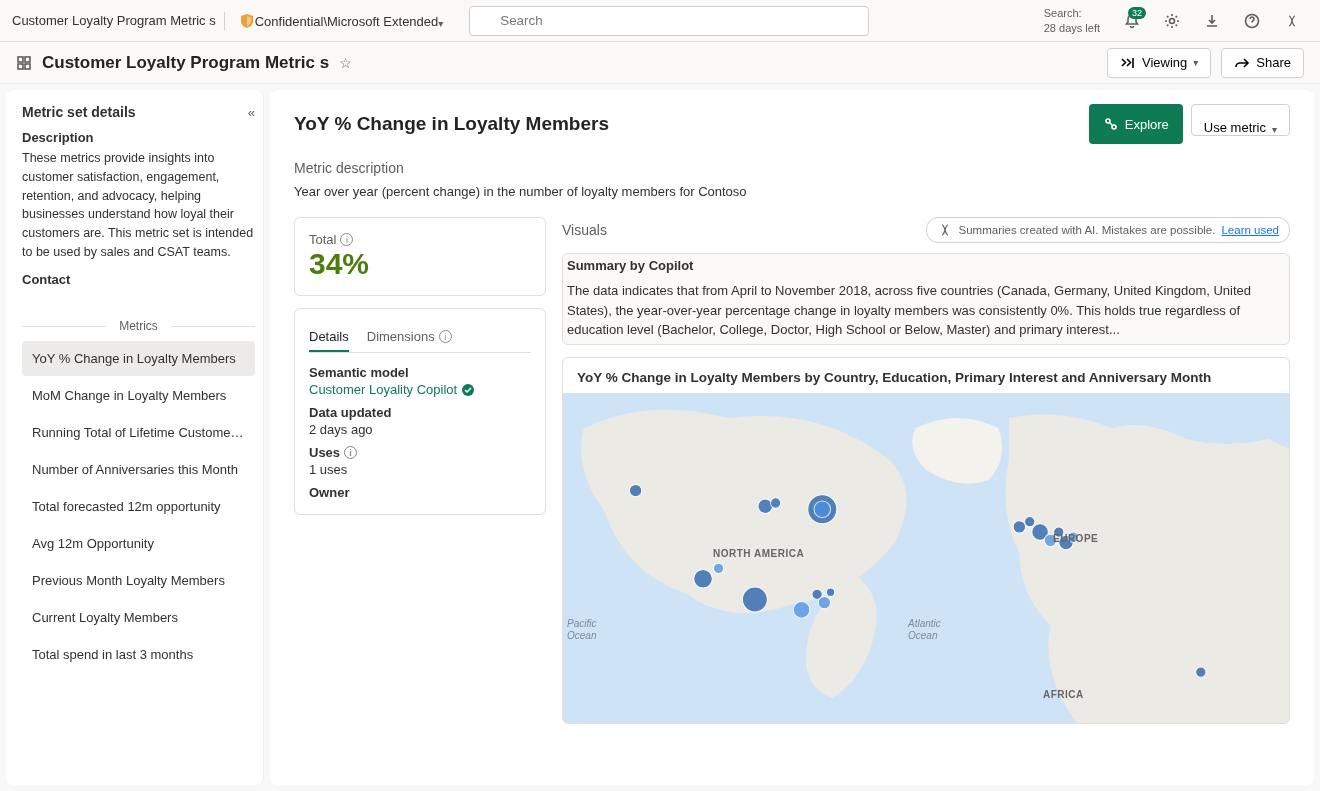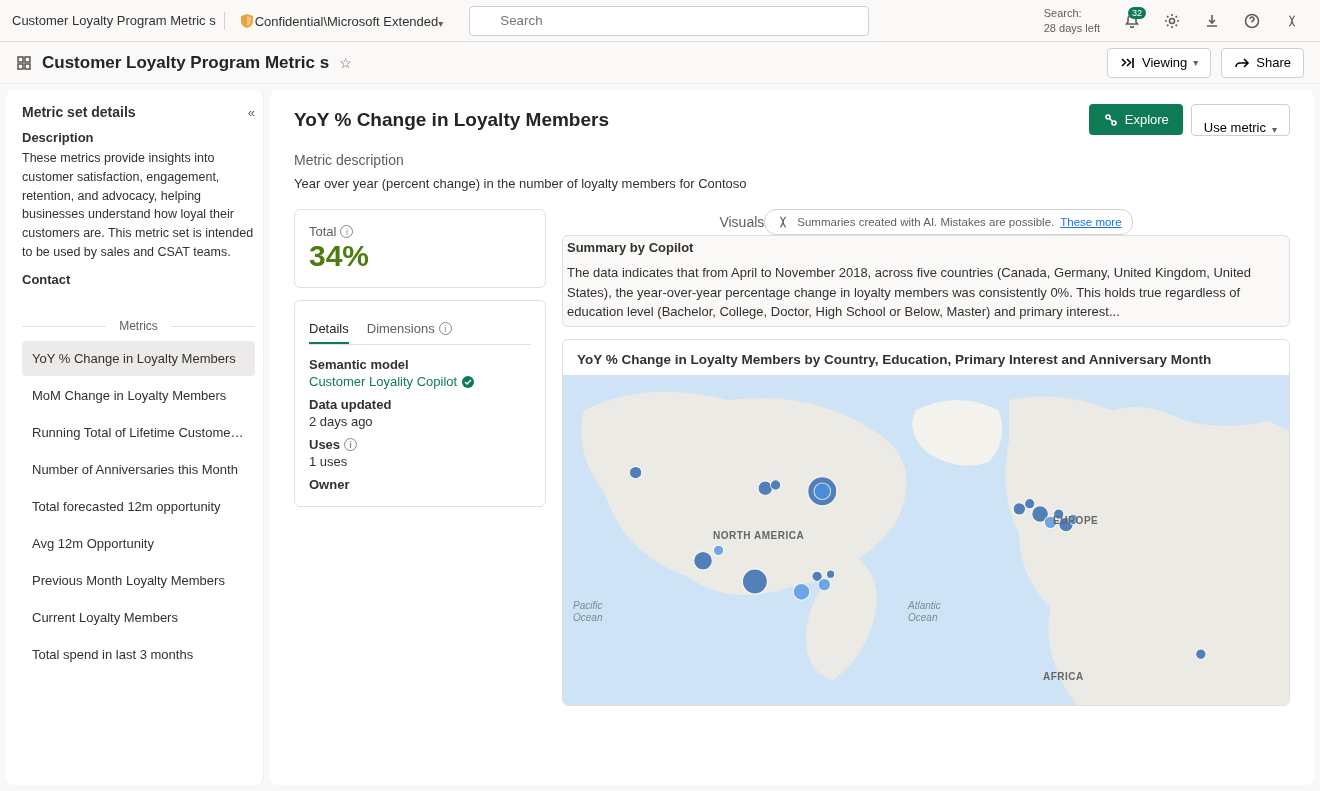--- a/index.html
+++ b/index.html
@@ -43,21 +43,21 @@
 .side-sep-label::before, .side-sep-label::after { content: ""; position: absolute; top: 50%; width: 36%; height: 1px; background: #e1dfdd; }
 .side-sep-label::before { left: 0; }
 .side-sep-label::after { right: 0; }
 .metric-item { padding: 10px 10px; font-size: 13px; border-radius: 4px; cursor: pointer; white-space: nowrap; overflow: hidden; text-overflow: ellipsis; margin-bottom: 2px; }
 .metric-item.active { background: #edebe9; font-weight: 400; }
 
 
 .metric-title-row { display: flex; align-items: center; justify-content: space-between; margin-bottom: 10px; }
 .metric-title { font-size: 19px; font-weight: 600; color: #242424; }
 .btn-group { display: flex; gap: 8px; }
-.btn-primary { background: #0f7b55; color: #fff; border: none; height: 31px; padding: 0 14px; border-radius: 4px; display: flex; align-items: center; gap: 6px; cursor: pointer; font-size: 13px; }
+.btn-primary { background: #0f7b55; color: #fff; border: none; height: 40px; padding: 0 14px; border-radius: 4px; display: flex; align-items: center; gap: 6px; cursor: pointer; font-size: 13px; }
 .btn-secondary { background: #fff; border: 1px solid #d2d0ce; height: 32px; padding: 0 12px; border-radius: 4px; display: flex; align-items: flex-end; gap: 6px; cursor: pointer; font-size: 13px; }
 .sub-h { font-size: 14px; color: #605e5c; margin: 16px 0 8px; }
 .metric-desc-text { font-size: 13px; color: #323130; margin-bottom: 18px; }
 
 .two-col { display: flex; gap: 16px; }
 .left-col { flex: 0 0 252px; display: flex; flex-direction: column; gap: 12px; }
 .right-col { flex: 1; }
 
 .card { border: 1px solid #e1dfdd; border-radius: 6px; padding: 14px; background: #fff; }
 .total-label { font-size: 13px; color: #605e5c; display: flex; align-items: center; gap: 4px; }
@@ -66,21 +66,21 @@
 
 .tabs { display: flex; gap: 18px; border-bottom: 1px solid #e1dfdd; margin-bottom: 12px; }
 .tab { padding: 6px 0; font-size: 13px; cursor: pointer; border-bottom: 2px solid transparent; color: #605e5c; display: flex; align-items: center; gap: 4px; }
 .tab.active { border-bottom-color: #0f7b55; color: #242424; font-weight: 400; }
 
 .field-label { font-size: 13px; font-weight: 600; margin-top: 8px; }
 .field-val { font-size: 13px; margin-top: 2px; margin-bottom: 6px; }
 .field-link { color: #0f7b55; display: flex; align-items: center; gap: 4px; }
 .cert-badge { width: 14px; height: 14px; }
 
-.visuals-header { display: flex; justify-content: center; align-items: center; }
+.visuals-header { display: flex; justify-content: space-between; align-items: center; margin-bottom: 10px; }
 .ai-disclaimer { font-size: 11.5px; color: #605e5c; border: 1px solid #d2d0ce; border-radius: 12px; padding: 4px 10px; display: flex; align-items: center; gap: 6px; }
 .ai-disclaimer a { color: #1a73e8; text-decoration: underline; }
 .copilot-ic { width: 16px; height: 16px; }
 
 .summary-card { border: 1px solid #e1dfdd; border-radius: 6px; padding: 4px; margin-bottom: 12px; background: #faf9f8; }
 .summary-title { font-weight: 600; font-size: 13px; margin-bottom: 8px; }
 .summary-text { font-size: 13px; color: #323130; line-height: 1.5; }
 
 .map-card { border: 1px solid #e1dfdd; border-radius: 6px; overflow: hidden; }
 .map-title { font-weight: 600; font-size: 13.5px; padding: 12px 14px 8px; }
@@ -259,21 +259,21 @@
       </div>
 
       <div class="right-col">
         <div class="visuals-header">
           <span style="font-size:14px;color:#605e5c;">Visuals</span>
           <div class="ai-disclaimer">
             <svg class="copilot-ic" viewBox="0 0 16 16">
                 <path d="M5 3c3 0 3 10 6 10M11 3c-3 0-3 10-6 10" stroke="#605e5c" stroke-width="1.2" fill="none"></path>
               </svg>
             <span>Summaries created with AI. Mistakes are possible.</span>
-            <a href="#">These more</a>
+            <a href="#">Learn used</a>
           </div>
         </div>
 
         <div class="summary-card">
           <div class="summary-title">Summary by Copilot</div>
           <div class="summary-text">The data indicates that from April to November 2018, across five countries (Canada, Germany, United Kingdom, United States), the year-over-year percentage change in loyalty members was consistently 0%. This holds true regardless of education level (Bachelor, College, Doctor, High School or Below, Master) and primary interest...</div>
         </div>
 
         <div class="map-card">
           <div class="map-title">YoY % Change in Loyalty Members by Country, Education, Primary Interest and Anniversary Month</div>
@@ -305,21 +305,21 @@
               <circle class="bubble lt" cx="470" cy="148" r="6"></circle>
               <circle class="bubble" cx="478" cy="140" r="5"></circle>
               <circle class="bubble" cx="485" cy="150" r="7"></circle>
               <circle class="bubble lt" cx="492" cy="145" r="5"></circle>
 
               <circle class="bubble" cx="615" cy="275" r="5"></circle>
             </svg>
             <div class="map-label" style="left:150px; top:155px;">NORTH AMERICA</div>
             <div class="map-label" style="left:490px; top:140px;">EUROPE</div>
             <div class="map-label" style="left:480px; top:296px;">AFRICA</div>
-            <div class="ocean-label" style="left:10px; top:225px; white-space:pre;">Pacific
+            <div class="ocean-label" style="left:4px; top:225px; white-space:pre;">Pacific
 Ocean</div>
             <div class="ocean-label" style="left:345px; top:225px; white-space:pre;">Atlantic
 Ocean</div>
           </div>
         </div>
       </div>
     </div>
   </div>
 </div>
 

